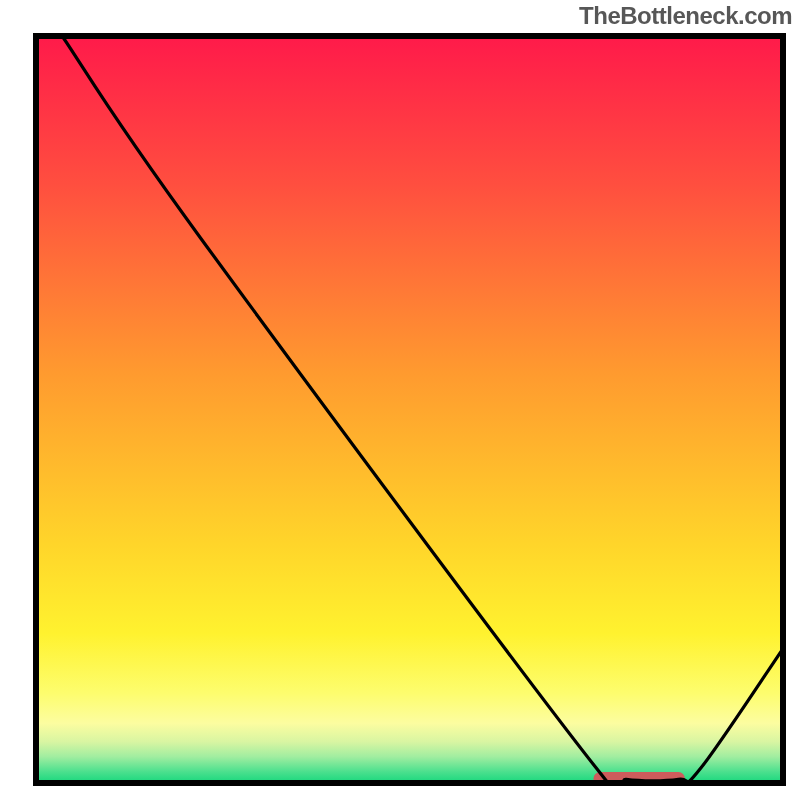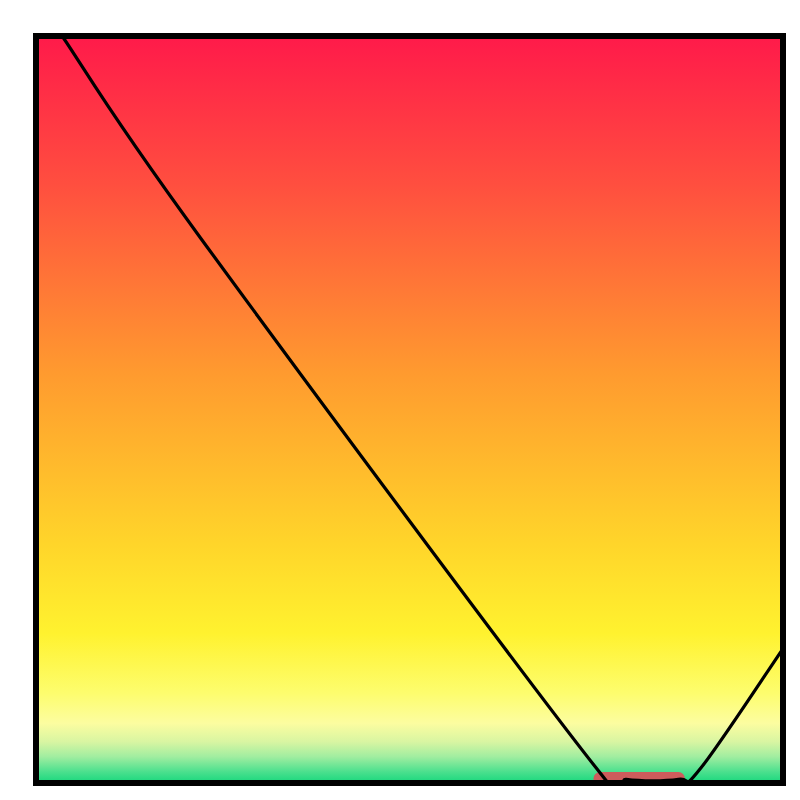--- a/index.html
+++ b/index.html
@@ -26,20 +26,21 @@
     letter-spacing: -0.5px;
   }
   svg {
     display: block;
   }
 </style>
 </head>
 <body>
 
 <div class="container">
+  <div class="attribution">TheBottleneck.com</div>
 
   <svg id="chart-svg" width="800" height="800" viewBox="0 0 800 800">
     <defs>
       <linearGradient id="bg-grad" x1="0" y1="0" x2="0" y2="1">
           <stop offset="0%" stop-color="#ff1a4a"></stop>
           <stop offset="20%" stop-color="#ff4f3f"></stop>
           <stop offset="45%" stop-color="#ff9a2f"></stop>
           <stop offset="68%" stop-color="#ffd52a"></stop>
           <stop offset="80%" stop-color="#fff22f"></stop>
           <stop offset="88%" stop-color="#fdfd6e"></stop>

